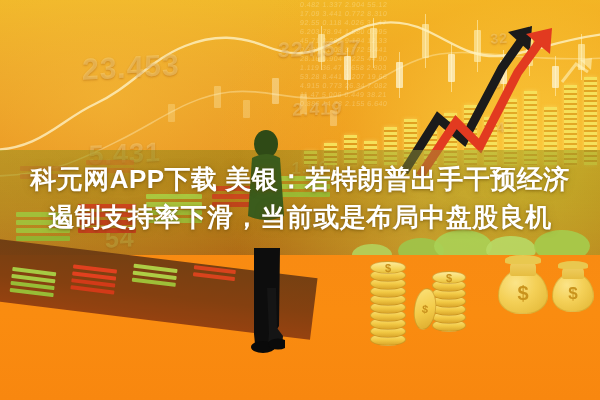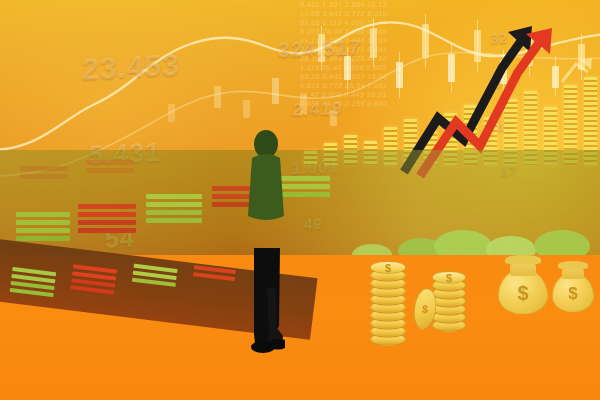--- a/index.html
+++ b/index.html
@@ -370,15 +370,17 @@
     <span class="bagsym">$</span>
   </div>
   <div class="bag" style="left:552px;top:262px;width:42px;height:50px;">
     <span class="bagbody"></span>
     <span class="bagneck"></span>
     <span class="bagtie"></span>
     <span class="bagsym" style="font-size:17px;">$</span>
   </div>
 
   <div id="headline">
+    <span class="hl">科元网APP下载 美银：若特朗普出手干预经济</span>
+    <span class="hl">遏制支持率下滑，当前或是布局中盘股良机</span>
   </div>
 
 </div>
 
 </body></html>

